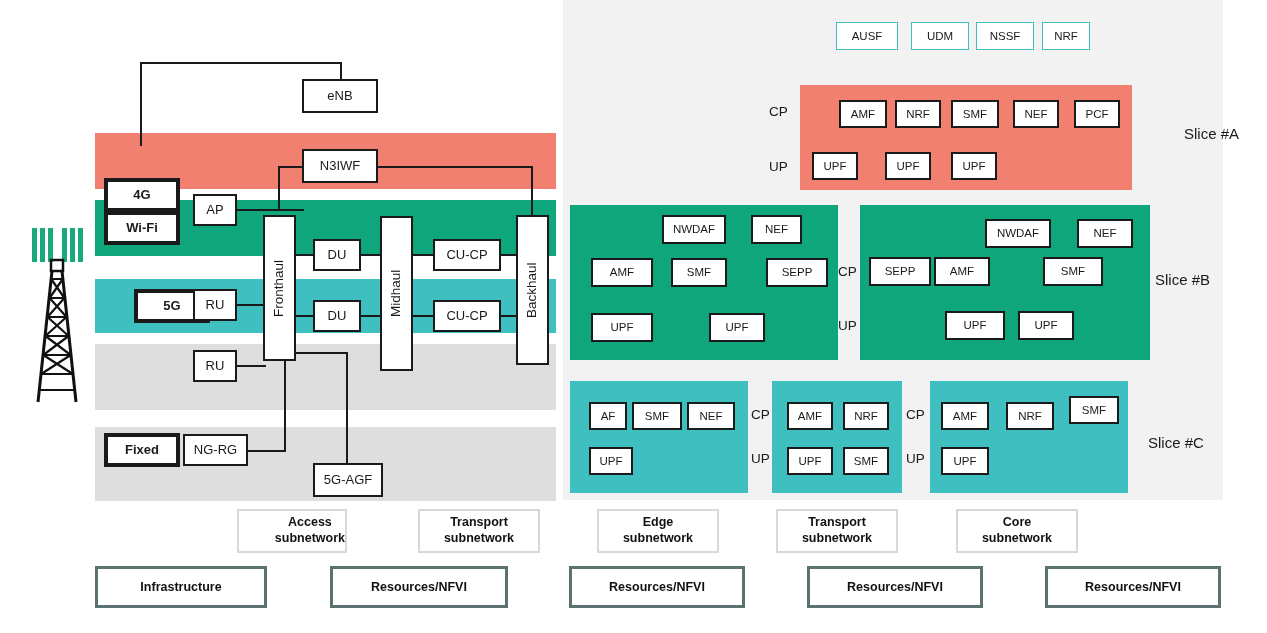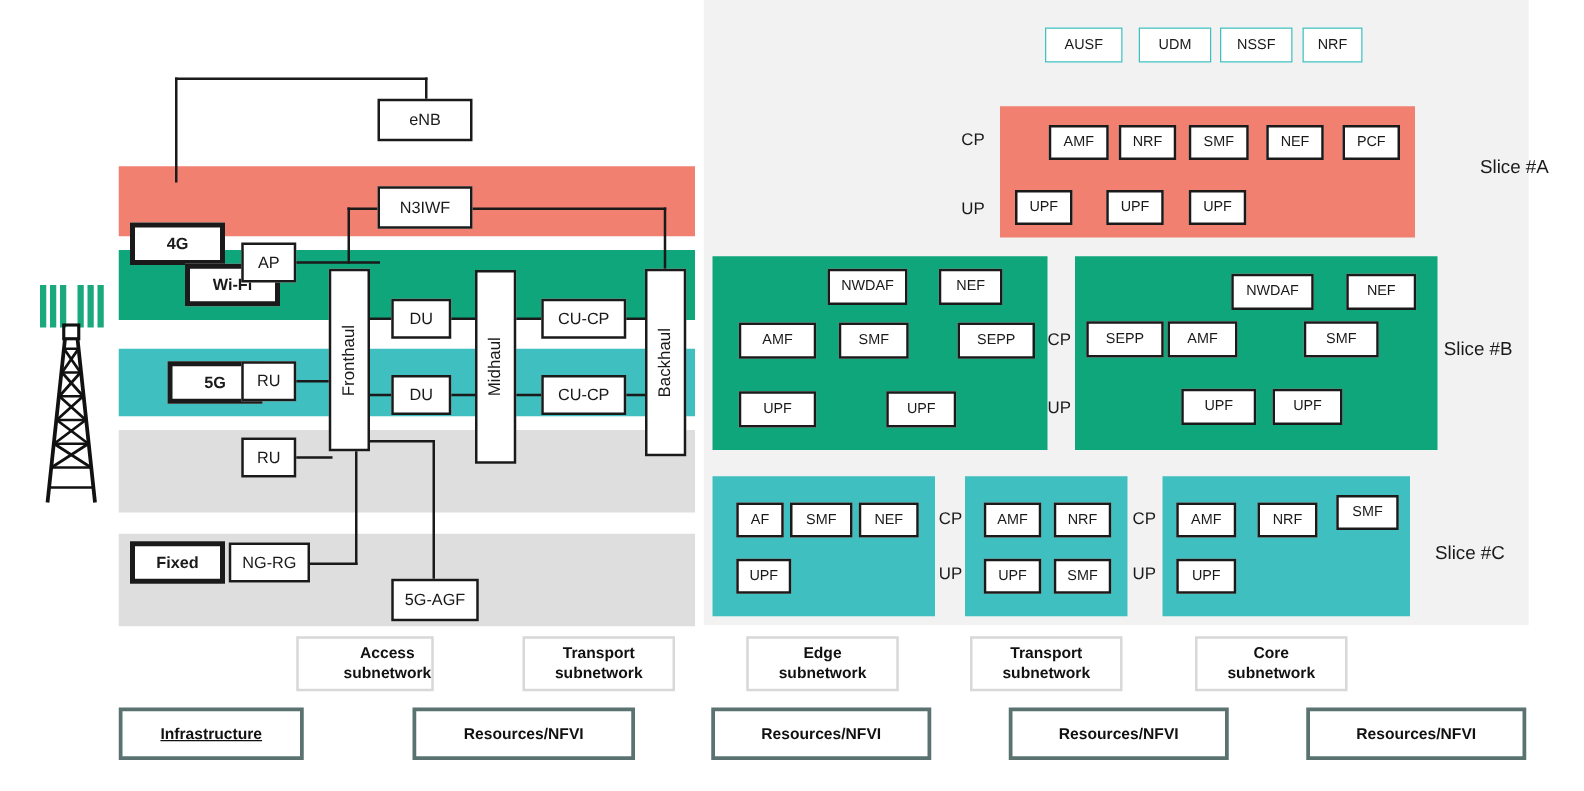--- a/index.html
+++ b/index.html
@@ -128,21 +128,21 @@
         <path d="M29.2,67 L42.4,86 M40.8,67 L27.6,86"></path>
         <path d="M27.6,86 L44.5,105 M42.4,86 L25.5,105"></path>
         <path d="M25.5,105 L46.6,124 M44.5,105 L23.4,124"></path>
         <path d="M23.4,124 L48.7,143 M46.6,124 L21.3,143"></path>
         <path d="M21.3,143 L50.8,162 M48.7,143 L19.2,162"></path>
       </g>
     </svg>
   </div>
 
   <div class="node thick" style="left:104px; top:144px; width:76px; height:34px;margin-top:34px;">4G</div>
-  <div class="node thick" style="left:104px; top:211px; width:76px; height:34px;margin-left:44px;">Wi-Fi</div>
+  <div class="node thick" style="left:104px; top:211px; width:76px; height:34px;">Wi-Fi</div>
   <div class="node thick" style="left:104px; top:289px; width:76px; height:34px;margin-left:30px;">5G</div>
   <div class="node thick" style="left:104px; top:433px; width:76px; height:34px;">Fixed</div>
 
   <div class="node" style="left:302px; top:79px; width:76px; height:34px;">eNB</div>
   <div class="node" style="left:302px; top:149px; width:76px; height:34px;">N3IWF</div>
   <div class="node" style="left:193px; top:194px; width:44px; height:32px;">AP</div>
   <div class="node" style="left:193px; top:289px; width:44px; height:32px;">RU</div>
   <div class="node" style="left:193px; top:350px; width:44px; height:32px;">RU</div>
   <div class="node" style="left:183px; top:434px; width:65px; height:32px;">NG-RG</div>
   <div class="node" style="left:313px; top:463px; width:70px; height:34px;">5G-AGF</div>
@@ -280,19 +280,19 @@
       <span>subnetwork</span>
     </span>
   </div>
   <div class="subnet-box" style="left:956px; top:509px; width:122px; height:44px;">
     <span>
       <span>Core</span><br>
       <span>subnetwork</span>
     </span>
   </div>
 
-  <div class="infra-box" style="left:95px; top:566px; width:148px; height:42px;text-decoration:underline;">Infrastructure</div>
+  <div class="infra-box" style="left:95px; top:566px; width:172px; height:42px;">Infrastructure</div>
   <div class="infra-box" style="left:330px; top:566px; width:178px; height:42px;">Resources/NFVI</div>
   <div class="infra-box" style="left:569px; top:566px; width:176px; height:42px;">Resources/NFVI</div>
   <div class="infra-box" style="left:807px; top:566px; width:176px; height:42px;">Resources/NFVI</div>
   <div class="infra-box" style="left:1045px; top:566px; width:176px; height:42px;">Resources/NFVI</div>
 
 </div>
 
 </body></html>

